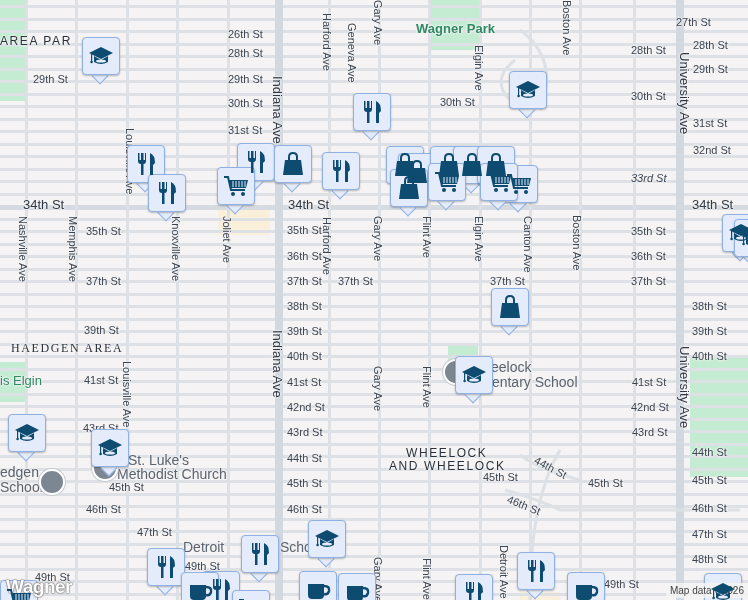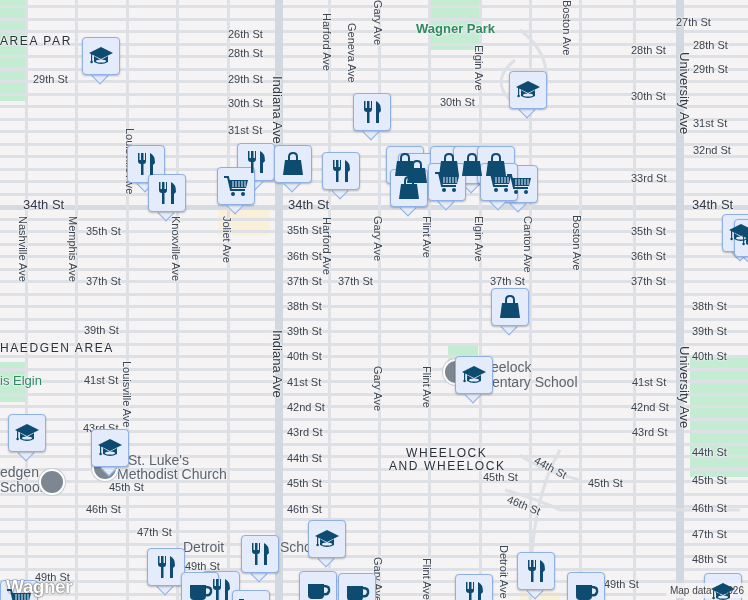--- a/index.html
+++ b/index.html
@@ -122,21 +122,21 @@
       <span class="lbl " style="left: 693px; top: 39px;">28th St</span>
       <span class="lbl " style="left: 33px; top: 73px;">29th St</span>
       <span class="lbl " style="left: 228px; top: 73px;">29th St</span>
       <span class="lbl " style="left: 693px; top: 63px;">29th St</span>
       <span class="lbl " style="left: 228px; top: 97px;">30th St</span>
       <span class="lbl " style="left: 440px; top: 96px;">30th St</span>
       <span class="lbl " style="left: 631px; top: 90px;">30th St</span>
       <span class="lbl " style="left: 228px; top: 124px;">31st St</span>
       <span class="lbl " style="left: 693px; top: 117px;">31st St</span>
       <span class="lbl " style="left: 693px; top: 144px;">32nd St</span>
-      <span class="lbl " style="left: 631px; top: 172px;">33rd St</span>
+      <span class="lbl " style="left: 631px; top: 172px; font-style: italic;">33rd St</span>
       <span class="lbl major" style="left: 23px; top: 199px;">34th St</span>
       <span class="lbl major" style="left: 288px; top: 199px;">34th St</span>
       <span class="lbl major" style="left: 692px; top: 199px;">34th St</span>
       <span class="lbl " style="left: 86px; top: 225px;">35th St</span>
       <span class="lbl " style="left: 287px; top: 224px;">35th St</span>
       <span class="lbl " style="left: 631px; top: 225px;">35th St</span>
       <span class="lbl " style="left: 287px; top: 250px;">36th St</span>
       <span class="lbl " style="left: 631px; top: 250px;">36th St</span>
       <span class="lbl " style="left: 86px; top: 275px;">37th St</span>
       <span class="lbl " style="left: 287px; top: 275px;">37th St</span>
@@ -196,21 +196,21 @@
       <span class="lbl " style="left: 433px; top: 216px; transform-origin: 0px 0px; transform: rotate(90deg);">Flint Ave</span>
       <span class="lbl " style="left: 433px; top: 366px; transform-origin: 0px 0px; transform: rotate(90deg);">Flint Ave</span>
       <span class="lbl " style="left: 433px; top: 558px; transform-origin: 0px 0px; transform: rotate(90deg);">Flint Ave</span>
       <span class="lbl " style="left: 534px; top: 216px; transform-origin: 0px 0px; transform: rotate(90deg);">Canton Ave</span>
       <span class="lbl " style="left: 29px; top: 216px; transform-origin: 0px 0px; transform: rotate(90deg);">Nashville Ave</span>
       <span class="lbl " style="left: 79px; top: 216px; transform-origin: 0px 0px; transform: rotate(90deg);">Memphis Ave</span>
       <span class="lbl " style="left: 182px; top: 216px; transform-origin: 0px 0px; transform: rotate(90deg);">Knoxville Ave</span>
       <span class="lbl " style="left: 233px; top: 216px; transform-origin: 0px 0px; transform: rotate(90deg);">Joliet Ave</span>
       <span class="lbl " style="left: 510px; top: 545px; transform-origin: 0px 0px; transform: rotate(90deg);">Detroit Ave</span>
       <span class="lbl area" style="left: 0px; top: 35px;">AREA PAR</span>
-      <span class="lbl area" style="left: 0px; top: 342px;">HAEDGEN AREA</span>
+      <span class="lbl area" style="left: 11px; top: 342px; font-family: Liberation Serif, serif;">HAEDGEN AREA</span>
       <span class="lbl area" style="left: 406px; top: 447px;">WHEELOCK</span>
       <span class="lbl area" style="left: 389px; top: 460px;">AND WHEELOCK</span>
       <span class="lbl park-lbl" style="left: 416px; top: 23px; font-weight: bold;">Wagner Park</span>
       <span class="lbl park-lbl" style="left: 0px; top: 375px;">is Elgin</span>
       <span class="lbl poi" style="left: 128px; top: 454px;">St. Luke's</span>
       <span class="lbl poi" style="left: 117px; top: 468px;">Methodist Church</span>
       <span class="lbl poi" style="left: 0px; top: 466px;">edgen</span>
       <span class="lbl poi" style="left: 0px; top: 481px;">School</span>
       <span class="lbl poi" style="left: 470px; top: 361px;">Wheelock</span>
       <span class="lbl poi" style="left: 460px; top: 376px;">Elementary School</span>

